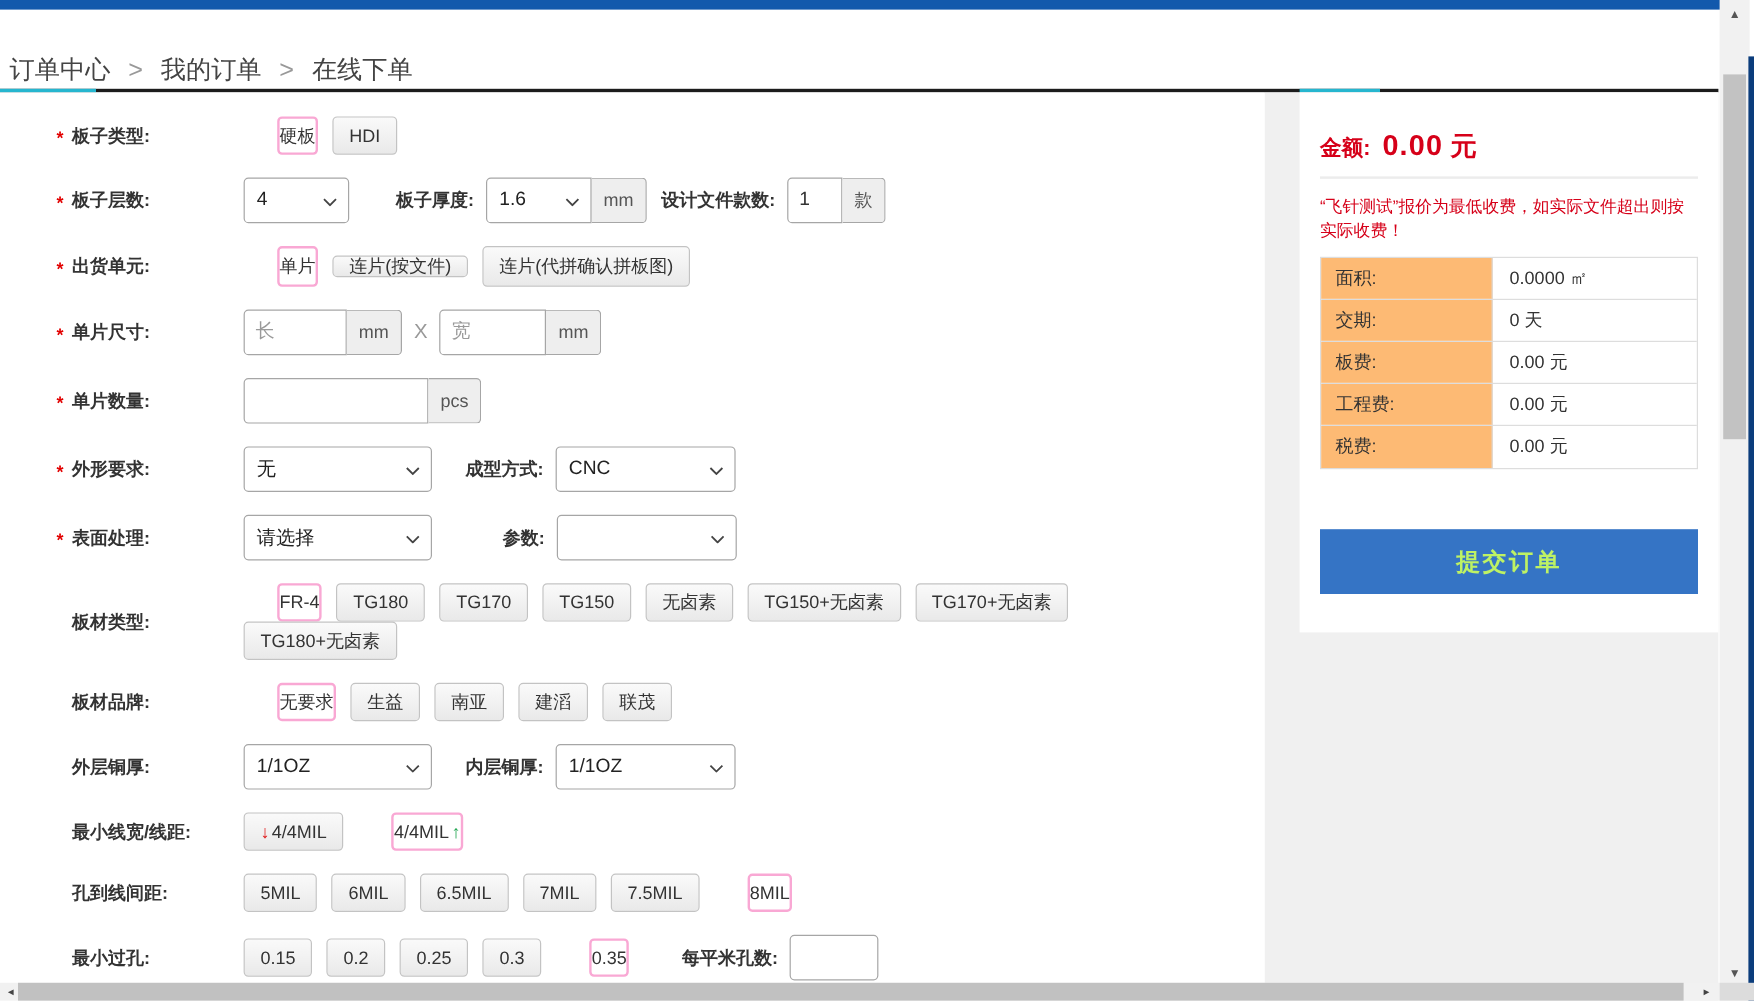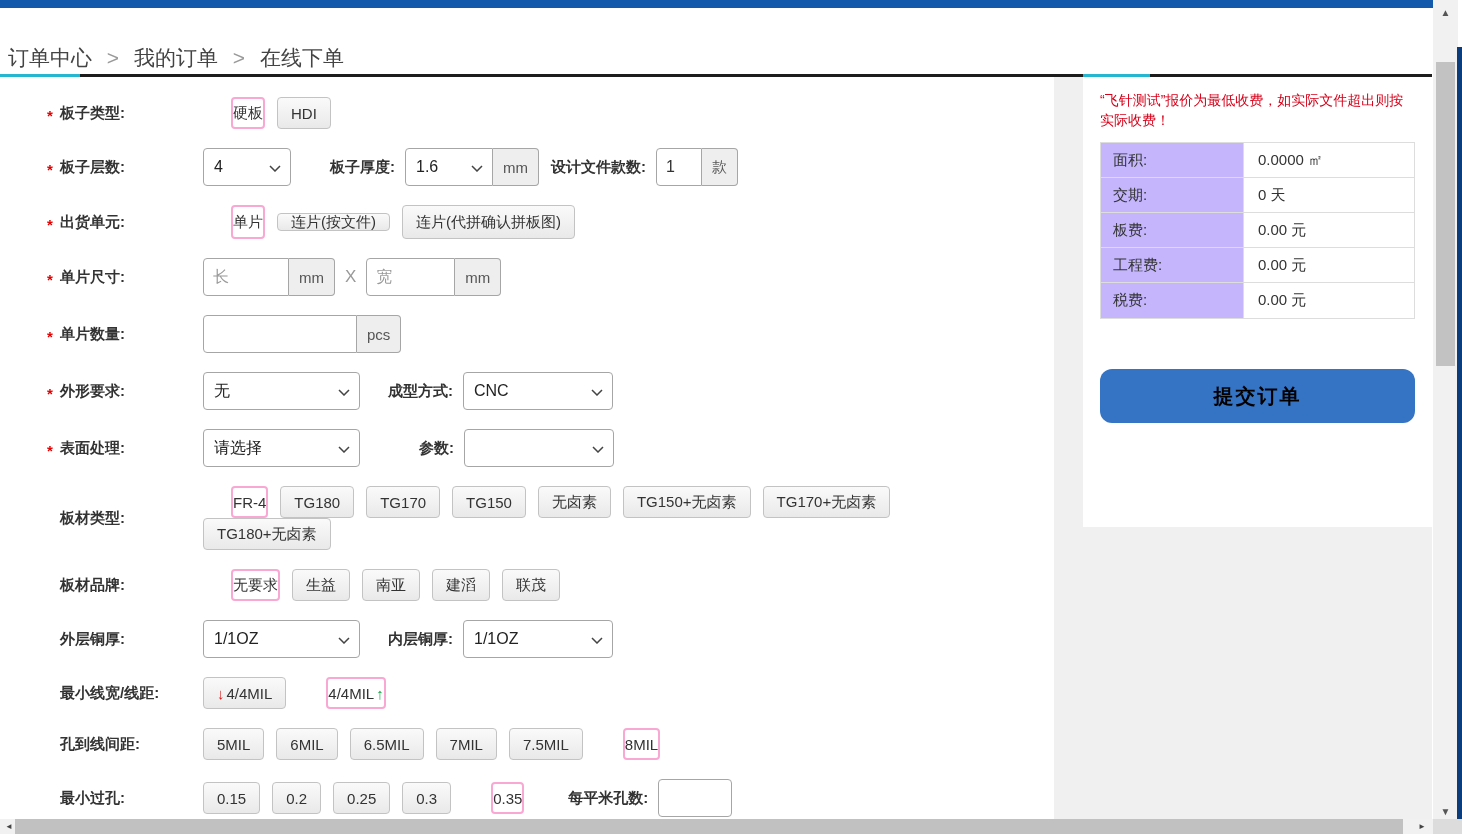--- a/index.html
+++ b/index.html
@@ -53,24 +53,24 @@
   .side-bg { position:absolute; left:1054px; top:77px; width:378px; height:757px; background:#f0f0f0; }
   .card { position:absolute; left:1083px; top:77px; width:349px; height:450px; background:#fff; padding:0 17px; }
   .amount { margin-top:30px; display:flex; align-items:baseline; color:#d60019; border-bottom:2px solid #ececec; padding-bottom:10px; }
   .amount-label { font-size:18px; font-weight:bold; }
   .amount-value { font-size:24px; font-weight:bold; margin-left:10px; letter-spacing:1px; }
   .amount-unit { font-size:22px; font-weight:bold; margin-left:6px; }
   .notice { margin-top:13px; color:#d60019; font-size:14px; line-height:20px; }
   .stable { margin-top:12px; width:315px; border:1px solid #ddd; }
   .srow { display:flex; height:35px; border-bottom:1px solid #ddd; }
   .srow:last-child { border-bottom:none; }
-  .scell-l { width:143px; background:#c4b5fd; border-right:1px solid #ddd; display:flex; align-items:center; padding-left:12px; font-size:15px; color:#333; }
+  .scell-l { width:143px; background:#fdba74; border-right:1px solid #ddd; display:flex; align-items:center; padding-left:12px; font-size:15px; color:#333; }
   .scell-v { flex:1; display:flex; align-items:center; padding-left:14px; font-size:15px; color:#333; }
-  .submit { display:block; margin-top:50px; width:315px; height:54px; background:#3574c5; color:#000000;
-            font-size:20px; font-weight:bold; border:none; border-radius:12px; letter-spacing:2px; cursor:pointer; font-family:inherit; }
+  .submit { display:block; margin-top:50px; width:315px; height:54px; background:#3574c5; color:#bef264;
+            font-size:20px; font-weight:bold; border:none; border-radius:0; letter-spacing:2px; cursor:pointer; font-family:inherit; }
 
   
   .vscroll { position:absolute; left:1433px; top:0; width:25px; height:834px; background:#f1f1f1; }
   .vup, .vdown { position:absolute; left:0; width:25px; height:17px; display:flex; align-items:center; justify-content:center; font-size:10px; color:#555; }
   .vup { top:4px; } .vdown { top:803px; }
   .vthumb { position:absolute; left:3px; top:62px; width:19px; height:304px; background:#c2c2c2; }
   .navy-edge { position:absolute; left:1457px; top:47px; width:5px; height:787px; background:#0b3d7c; }
   .hscroll { position:absolute; left:0; top:819px; width:1433px; height:15px; background:#f1f1f1; }
   .hleft, .hright { position:absolute; top:0; height:15px; display:flex; align-items:center; justify-content:center; font-size:8px; color:#444; width:14px; }
   .hleft { left:2px; } .hright { left:1415px; }
@@ -297,20 +297,25 @@
     <button class="btn">0.3</button>
     <button class="btn selected">0.35</button>
     <span class="inline-label mr10" style="margin-left:32px">每平米孔数:</span>
     <input class="lone-input" style="width: 74px;" value="">
   </div>
 
 </div>
 
 <div class="side-bg"></div>
 <div class="card">
+  <div class="amount">
+    <span class="amount-label">金额:</span>
+    <span class="amount-value">0.00</span>
+    <span class="amount-unit">元</span>
+  </div>
   <div class="notice">“飞针测试”报价为最低收费，如实际文件超出则按实际收费！</div>
   <div class="stable">
     <div class="srow">
       <div class="scell-l">面积:</div>
       <div class="scell-v">0.0000 ㎡</div>
     </div>
     <div class="srow">
       <div class="scell-l">交期:</div>
       <div class="scell-v">0 天</div>
     </div>

